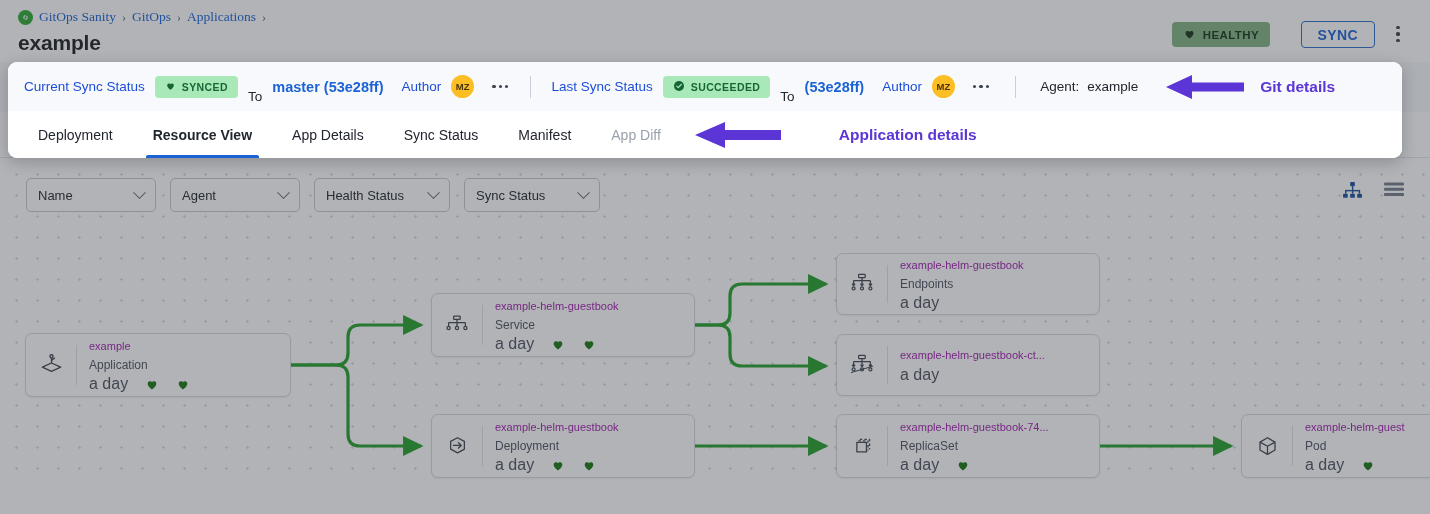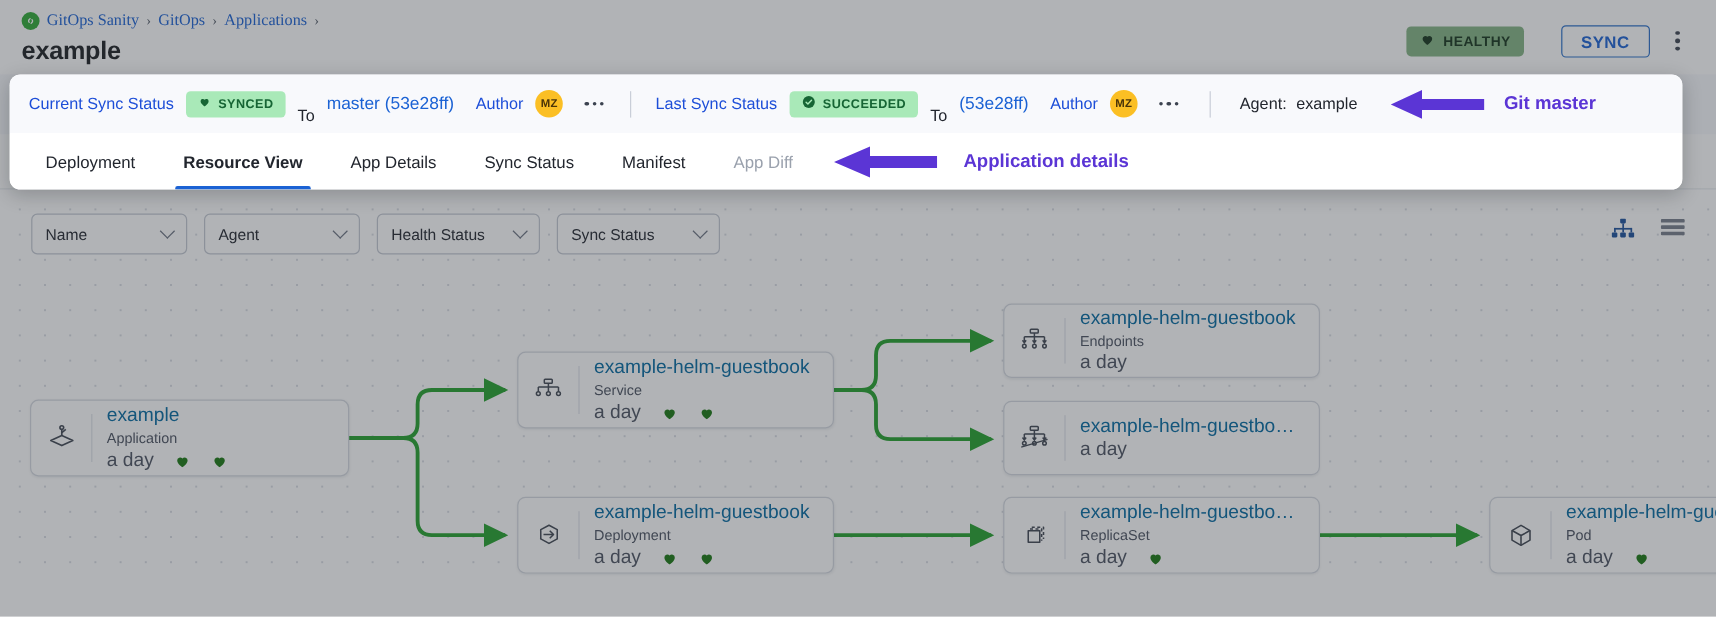--- a/index.html
+++ b/index.html
@@ -31,21 +31,21 @@
   .kebab-v i { width: 3.2px; height: 3.2px; border-radius: 50%; background: #3c4350; display: block; }
 
   
   .syncbar { position: absolute; left: 0; top: 62px; width: 1430px; height: 50px; background: #f7f8fc; display: flex; align-items: center; padding-left: 18px; }
   .sb-label { font-size: 13.5px; color: #1d4ed8; }
   .sb-badge { height: 22px; padding: 0 10px; border-radius: 4px; display: inline-flex; align-items: center; gap: 6px;
       font-size: 10.5px; font-weight: 700; letter-spacing: .4px; cursor: pointer; }
   .sb-badge.synced { background: #a9e9b8; color: #166534; }
   .sb-badge.succeeded { background: #a9e9b8; color: #166534; }
   .sb-to { font-size: 13.5px; color: #22262e; margin-top: 20px; }
-  .sb-commit { font-size: 14.5px; font-weight: 400; color: #1b62d4; cursor: pointer; text-align: right; }
+  .sb-commit { font-size: 14.5px; font-weight: 700; color: #1b62d4; cursor: pointer; text-align: right; }
   .avatar { width: 23px; height: 23px; border-radius: 50%; background: #fbbf24; color: #4a3408; font-size: 9.5px; font-weight: 700;
       display: inline-flex; align-items: center; justify-content: center; letter-spacing: .2px; cursor: pointer; }
   .kebab-h { display: inline-flex; gap: 3px; align-items: center; padding: 4px 2px; cursor: pointer; }
   .kebab-h i { width: 3.4px; height: 3.4px; border-radius: 50%; background: #3c4350; display: block; }
   .vdiv { width: 1px; height: 22px; background: #c9ced8; display: block; }
   .agent-txt { font-size: 13.5px; color: #22262e; }
   .agent-val { font-size: 13.5px; color: #22262e; }
 
   
   .anno-label { color: #5b35d5; font-weight: 700; font-size: 15.5px; white-space: nowrap; }
@@ -69,21 +69,21 @@
   .chev { width: 9px; height: 9px; border-right: 1.6px solid #6b7280; border-bottom: 1.6px solid #6b7280; transform: rotate(45deg) translate(-2px,-2px); flex: 0 0 auto; }
   .viewtoggles { position: absolute; right: 26px; top: 24px; display: flex; gap: 22px; align-items: center; }
   .vt { cursor: pointer; display: block; }
 
   
   .node { position: absolute; background: #ffffff; border: 1px solid #d5d9e0; border-radius: 7px; box-shadow: 0 1px 2px rgba(16,24,40,.07);
       display: flex; align-items: center; cursor: pointer; overflow: hidden; }
   .node-icon { width: 50px; min-width: 50px; height: 100%; display: flex; align-items: center; justify-content: center; color: #3f4651; }
   .node-sep { width: 1px; align-self: stretch; margin: 11px 0; background: #dfe3e9; }
   .node-body { flex: 1; padding: 8px 12px; min-width: 0; }
-  .node-title { font-size: 16px; color: #0369a1; white-space: nowrap; overflow: hidden; text-overflow: ellipsis; line-height: 19px; }
+  .node-title { font-size: 11px; color: #a21caf; white-space: nowrap; overflow: hidden; text-overflow: ellipsis; line-height: 19px; }
   .node-kind { font-size: 12px; color: #4b5260; line-height: 17px; margin-top: 1px; }
   .node-meta { display: flex; align-items: center; gap: 17px; margin-top: 1px; }
   .node-age { font-size: 16px; color: #4b5260; }
   .heart { color: #18760f; display: inline-flex; }
   .edges { position: absolute; left: 0; top: 0; width: 1430px; height: 356px; pointer-events: none; }
 
   
   .dim { position: absolute; inset: 0; background: rgba(50,55,62,.38); pointer-events: none; }
   .spotlight { position: absolute; left: 8px; top: 62px; width: 1394px; height: 96px; border-radius: 9px; overflow: hidden;
       box-shadow: 0 4px 16px rgba(10,14,20,.22); background: #ffffff; }
@@ -476,34 +476,34 @@
             <i></i>
           </span>
         <span class="vdiv" style="margin:0 14px;"></span>
         <span class="agent-txt">Agent:</span>
         <span class="agent-val" style="margin-left:-2px;">example</span>
 
         <span style="margin-left:18px; display:flex; align-items:center;">
           <svg class="anno-arrow" width="78" height="28" viewBox="0 0 78 28">
             <path d="M0,14 L26,2 L26,9.4 L78,9.4 L78,18.6 L26,18.6 L26,26 z" fill="#5b35d5"></path>
           </svg>
-          <span class="anno-label" style="margin-left:16px;">Git master</span>
+          <span class="anno-label" style="margin-left:16px;">Git details</span>
         </span>
       </div>
     </div>
 
     <div class="sp-tabbar">
       <div class="sp-tabs">
         <div class="sp-tab">Deployment</div>
         <div class="sp-tab active">Resource View</div>
         <div class="sp-tab">App Details</div>
         <div class="sp-tab">Sync Status</div>
         <div class="sp-tab">Manifest</div>
         <div class="sp-tab disabled">App Diff</div>
-        <span style="margin-left:14px; display:flex; align-items:center;">
+        <span style="margin-left:14px; display:flex; align-items:center;gap:36px;">
           <svg class="anno-arrow" width="86" height="30" viewBox="0 0 86 30">
             <path d="M0,15 L30,2 L30,10 L86,10 L86,20 L30,20 L30,28 z" fill="#5b35d5"></path>
           </svg>
           <span class="anno-label" style="margin-left:22px;">Application details</span>
         </span>
       </div>
     </div>
 
   </div>
 </div>

